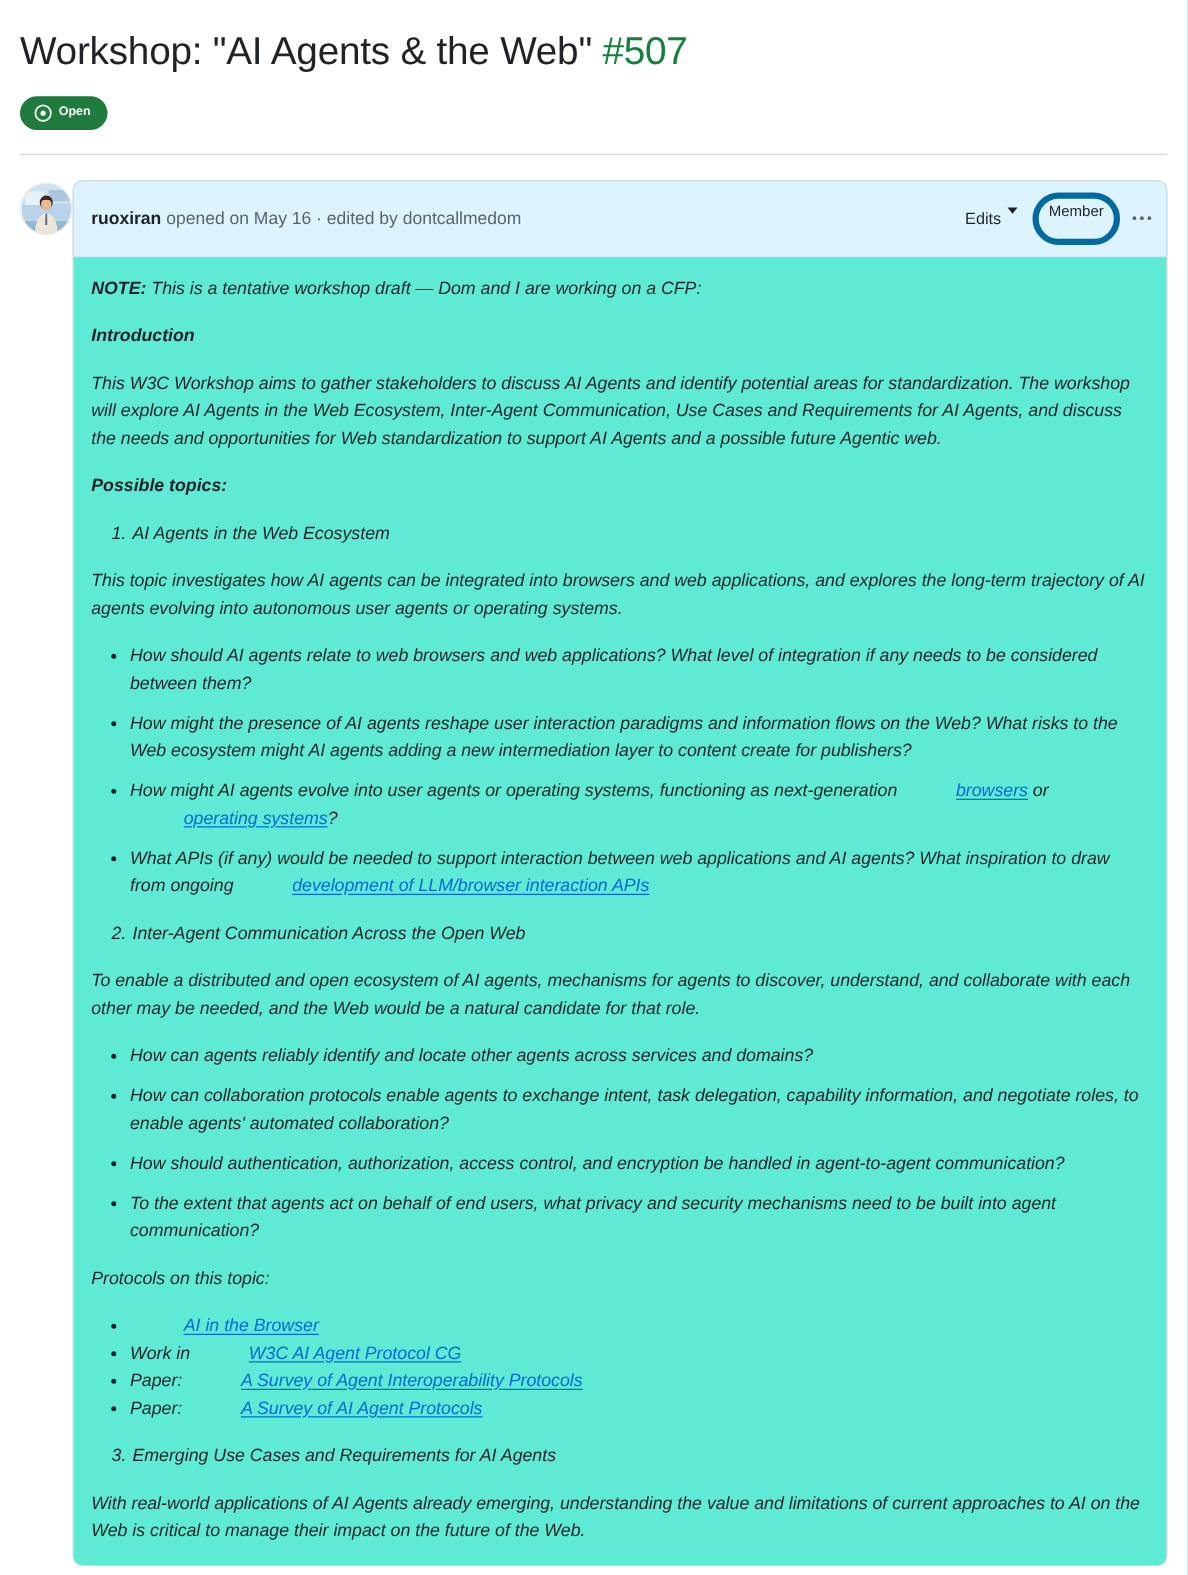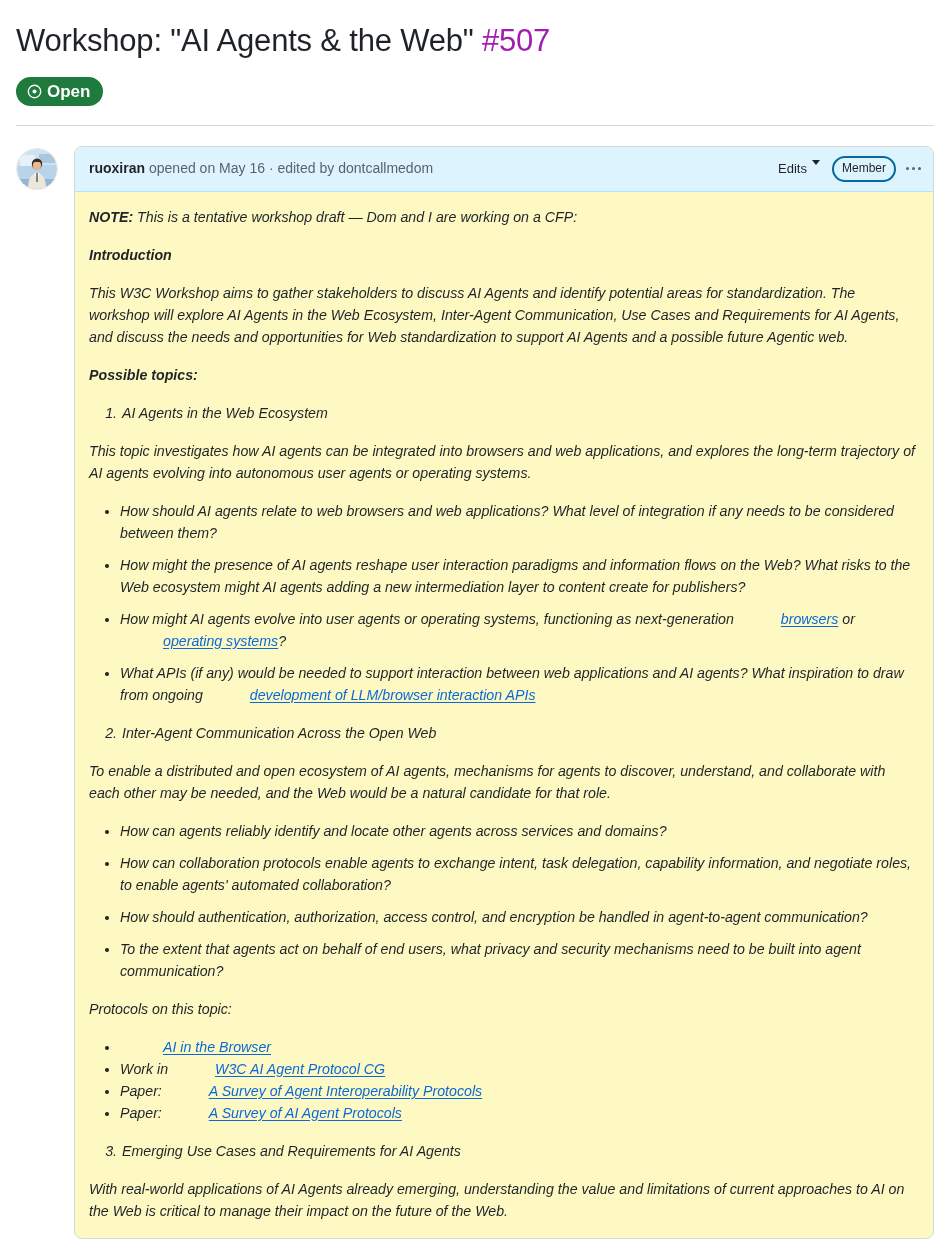--- a/index.html
+++ b/index.html
@@ -18,33 +18,33 @@
   
   .issue-title {
     font-size: 31px;
     line-height: 1.25;
     font-weight: 400;
     letter-spacing: -0.2px;
     margin: 22px 0 0 0;
     padding: 0;
     color: #1f2328;
   }
-  .issue-number { color: #a21caf; }
+  .issue-number { color: #15803d; }
 
   
   .state-row { margin-top: 16px; }
   .state-badge {
     display: inline-flex;
     align-items: center;
     gap: 5px;
     background: #1f7a3d;
     color: #ffffff;
     border-radius: 999px;
     padding: 6px 13px 6px 11px;
-    font-size: 17px;
+    font-size: 10px;
     font-weight: 700;
     line-height: 1;
   }
   .state-badge .dot-icon { display: inline-flex; }
 
   .divider {
     height: 1px;
     background: #d1d9e0;
     margin: 19px 0 0 0;
   }
@@ -62,24 +62,23 @@
     border-radius: 50%;
     flex: 0 0 42px;
     overflow: hidden;
     border: 1px solid rgba(31,35,40,0.10);
     margin-top: 2px;
   }
   .avatar svg { display: block; }
 
   .comment-box {
     flex: 1 1 auto;
-    margin-left: 16px;
     border: 1px solid #d1d9e0;
     border-radius: 8px;
-    background: #fef9c3;
+    background: #5eead4;
     min-width: 0;
   }
   .comment-header {
     display: flex;
     align-items: center;
     background: #ddf4ff;
     border-bottom: 1px solid #b6e3ff;
     border-top-left-radius: 7px;
     border-top-right-radius: 7px;
     padding: 9px 12px 9px 14px;
@@ -104,23 +103,23 @@
     cursor: pointer;
   }
   .caret {
     width: 0; height: 0;
     border-left: 4px solid transparent;
     border-right: 4px solid transparent;
     border-top: 5px solid #1f2328;
     display: inline-block;
   }
   .member-badge {
-    border: 2px solid #0369a1;
+    border: 5px solid #0369a1;
     border-radius: 999px;
-    padding: 2px 8px 3px;
+    padding: 2px 8px 13px;
     font-size: 12px;
     color: #1f2328;
     line-height: 1.4;
     background: transparent;
     white-space: nowrap;
   }
   .kebab {
     margin-left: 10px;
     display: inline-flex;
     align-items: center;

